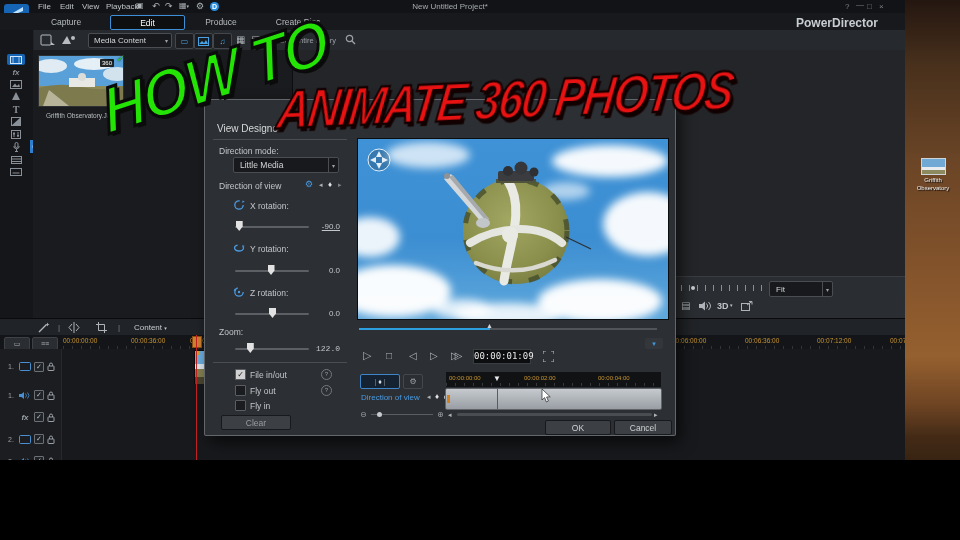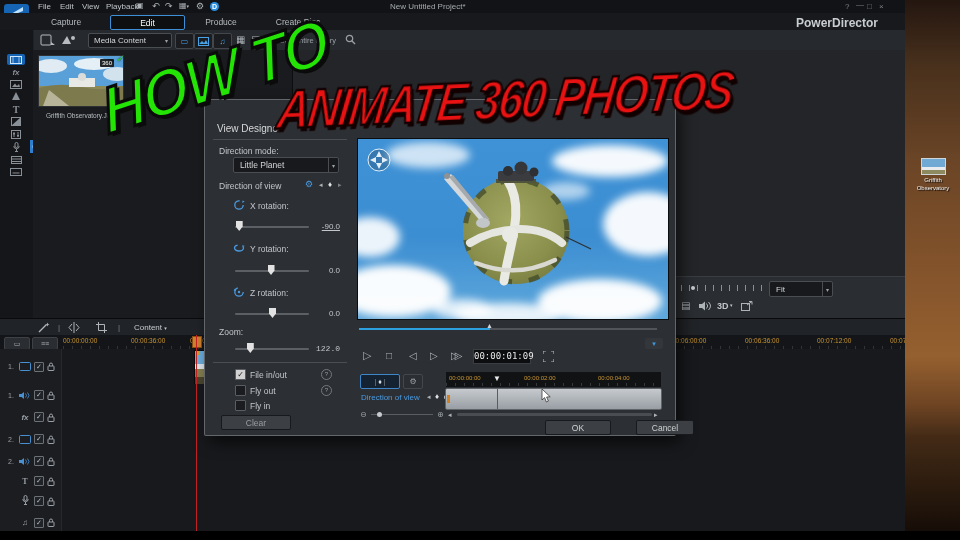--- a/index.html
+++ b/index.html
@@ -1,16 +1,16 @@
 <!DOCTYPE html>
 <html><head>
 <meta charset="utf-8">
 <style>
   html,body{margin:0;padding:0;background:#000;}
-  #stage{position:relative;width:960px;height:531px;overflow:hidden;
+  #stage{position:relative;width:960px;height:460px;overflow:hidden;
          font-family:"Liberation Sans","DejaVu Sans",sans-serif;
          background:#0c0d0f;-webkit-font-smoothing:antialiased;}
   .abs{position:absolute;}
   .tx{color:#c0c4c8;font-size:8px;line-height:1;}
   .dim{color:#7d8186;}
   .ico{color:#aeb3b8;font-size:9px;line-height:1;}
   
   #win{position:absolute;left:0;top:0;width:905px;height:540px;background:#141619;overflow:hidden;}
   #titlebar{position:absolute;left:0;top:0;width:905px;height:13px;background:#111316;}
   #tabrow{position:absolute;left:0;top:13px;width:905px;height:17px;background:#17191c;border-bottom:3px solid #ec4899;}
@@ -93,21 +93,21 @@
       <span class="abs tx" style="left:38px;top:3px;">File</span>
       <span class="abs tx" style="left:60px;top:3px;">Edit</span>
       <span class="abs tx" style="left:82px;top:3px;">View</span>
       <span class="abs tx" style="left:106px;top:3px;">Playback</span>
       <span class="abs ico" style="left:136px;top:2px;font-size:8px;">▣</span>
       <span class="abs ico" style="left:152px;top:2px;">↶</span>
       <span class="abs ico dim" style="left:165px;top:2px;">↷</span>
       <span class="abs ico" style="left:179px;top:2px;font-size:8px;">▦<span style="font-size:5px;">▾</span></span>
       <span class="abs ico" style="left:196px;top:2px;">⚙</span>
       <span class="abs" style="left:210px;top:2px;width:9px;height:9px;border-radius:50%;background:#2a8fe0;color:#fff;font-size:7px;font-weight:bold;text-align:center;line-height:9px;">D</span>
-      <span class="abs tx" style="left:390px;top:3px;width:120px;text-align:left;color:#a8acb0;">New Untitled Project*</span>
+      <span class="abs tx" style="left:390px;top:3px;width:120px;text-align:center;color:#a8acb0;">New Untitled Project*</span>
       <span class="abs tx dim" style="left:845px;top:3px;">?</span>
       <span class="abs tx dim" style="left:856px;top:1px;">—</span>
       <span class="abs tx dim" style="left:867px;top:3px;">□</span>
       <span class="abs tx dim" style="left:879px;top:3px;">×</span>
 
       <svg class="abs" style="left:4px;top:2px;" width="26" height="24" viewBox="0 0 26 24">
         <rect x="0" y="2" width="25" height="20" rx="3" fill="#1565b4"></rect>
         <path d="M19,5 L7,12 L19,19 L19,15 L11.5,12 L19,9 Z" fill="#bfe2ff"></path>
       </svg>
     </div>
@@ -399,21 +399,21 @@
     </div>
   </div>
 
   <div id="dlg">
 
     <div class="abs" style="left:12px;top:23px;font-size:10px;color:#d6d8da;">View Designer</div>
     <div class="abs" style="left:8px;top:39px;width:134px;height:1px;background:#4a4e52;"></div>
 
     <div class="abs dlab" style="left:14px;top:47px;">Direction mode:</div>
     <div class="abs drop" style="left:28px;top:57px;width:104px;height:14px;">
-      <span style="padding-left:6px;font-size:8.5px;">Little Planet</span>
+      <span style="padding-left:6px;font-size:8.5px;">Little Media</span>
       <span class="caret">▾</span>
     </div>
 
     <div class="abs dlab" style="left:14px;top:82px;">Direction of view</div>
     <span class="abs" style="left:100px;top:79px;color:#4a9ae0;font-size:9px;">⚙</span>
     <span class="abs" style="left:114px;top:81px;color:#b0b4b8;font-size:7px;">◂</span>
     <span class="abs" style="left:123px;top:80px;color:#e0e2e4;font-size:8px;">♦</span>
     <span class="abs dim" style="left:133px;top:81px;font-size:7px;">▸</span>
 
     <svg class="abs" style="left:28px;top:99px;" width="12" height="12" viewBox="0 0 12 12">
@@ -558,21 +558,21 @@
     </div>
     <span class="abs" style="left:155px;top:310px;color:#9aa0a6;font-size:8px;">⊖</span>
     <div class="abs" style="left:166px;top:314px;width:62px;height:1px;background:#5a5e62;"></div>
     <div class="abs" style="left:172px;top:312px;width:5px;height:5px;border-radius:50%;background:#c8ccd0;"></div>
     <span class="abs" style="left:232px;top:310px;color:#9aa0a6;font-size:8px;">⊕</span>
     <span class="abs" style="left:243px;top:311px;color:#b0b4b8;font-size:7px;">◂</span>
     <div class="abs" style="left:252px;top:313px;width:195px;height:3px;background:#4a4e52;border-radius:2px;"></div>
     <span class="abs" style="left:449px;top:311px;color:#b0b4b8;font-size:7px;">▸</span>
 
     <div class="dbtn" style="left:340px;top:320px;width:64px;height:13px;">OK</div>
-    <div class="dbtn" style="left:431px;top:320px;width:56px;height:13px;">Cancel</div>
+    <div class="dbtn" style="left:409px;top:320px;width:56px;height:13px;">Cancel</div>
   </div>
 
   <div class="shout" id="howto">HOW TO</div>
   <div class="shout" id="animate">ANIMATE 360 PHOTOS</div>
 
   <svg class="abs" style="left:541px;top:389px;z-index:25;" width="11" height="14" viewBox="0 0 11 14">
     <path d="M1,0 L1,11 L3.6,8.6 L5.4,13 L7.4,12 L5.6,8 L9.2,7.8 Z" fill="#fff" stroke="#222" stroke-width="0.7"></path>
   </svg>
 </div>
 

